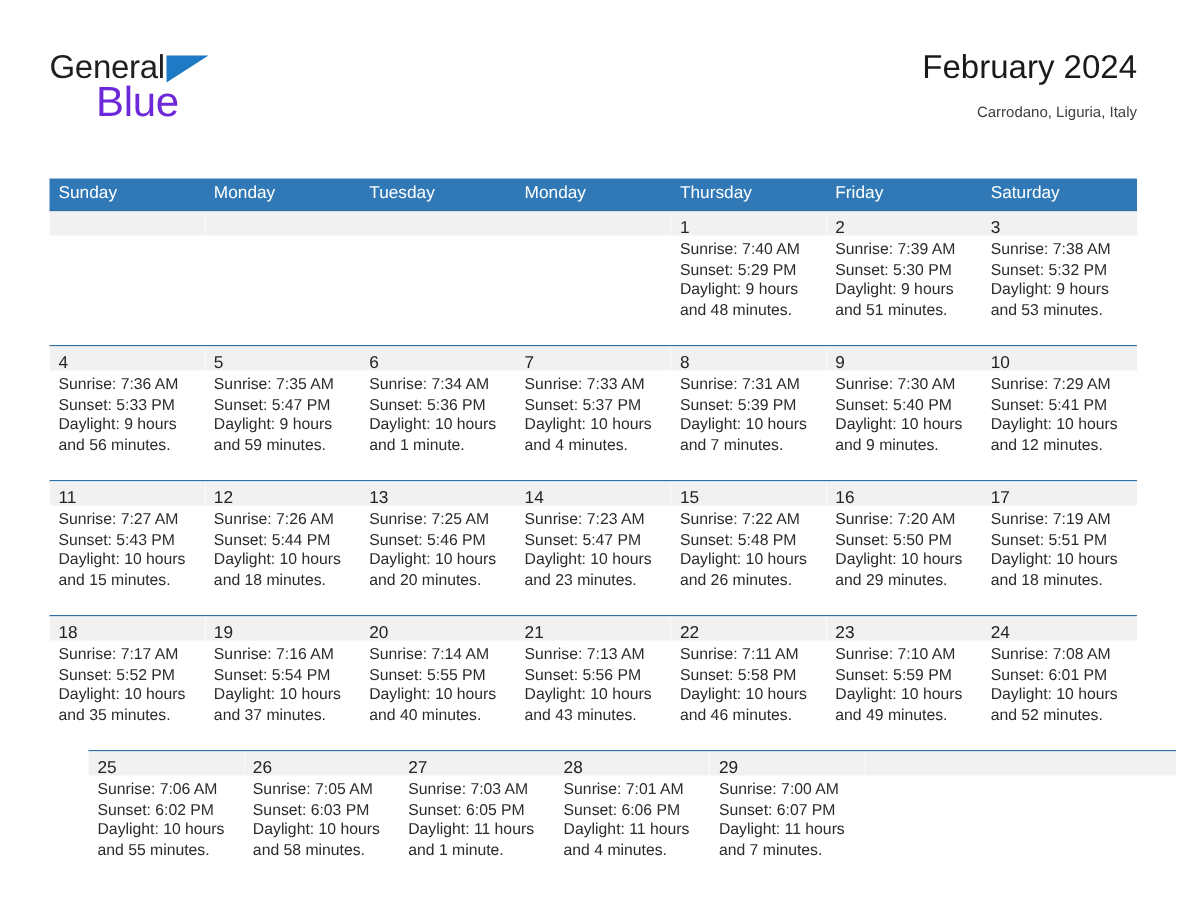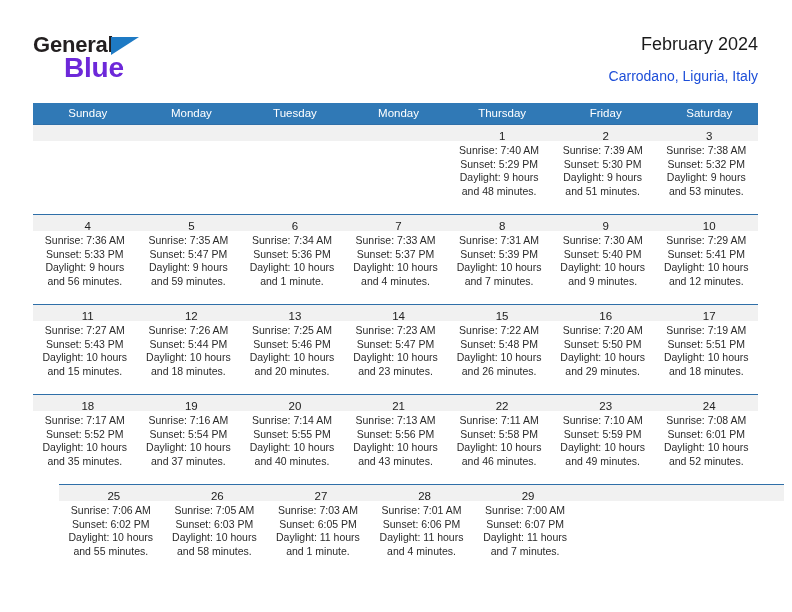--- a/index.html
+++ b/index.html
@@ -27,21 +27,20 @@
     top: 28px;
     width: 725px;
     height: 70px;
   }
   .logo {
     position: absolute;
     left: 0;
     top: 5px;
     width: 120px;
     height: 56px;
-    font-weight: bold;
   }
   .logo-general {
     position: absolute;
     left: 0;
     top: 0;
     font-size: 22px;
     letter-spacing: -0.2px;
     color: #231f20;
     font-family: "Liberation Sans", sans-serif;
     line-height: 24px;
@@ -65,40 +64,39 @@
     line-height: 24px;
   }
 
   .title-block {
     position: absolute;
     right: 0;
     top: 0;
     text-align: right;
   }
   .month-title {
-    font-size: 18px;
+    font-size: 22px;
     color: #1a1a1a;
     line-height: 33px;
     white-space: nowrap;
   }
   .location-title {
-    font-size: 14px;
-    color: #1d4ed8;
+    font-size: 10px;
+    color: #404040;
     line-height: 20px;
     margin-top: 5px;
     white-space: nowrap;
   }
 
   
   .calendar {
     position: absolute;
     left: 33px;
-    top: 103px;
+    top: 119px;
     width: 725px;
-    text-align: center;
   }
   .weekday-row {
     display: flex;
     width: 100%;
     background: #3079b6;
     height: 21px;
   }
   .weekday {
     flex: 1 1 0;
     box-sizing: border-box;

